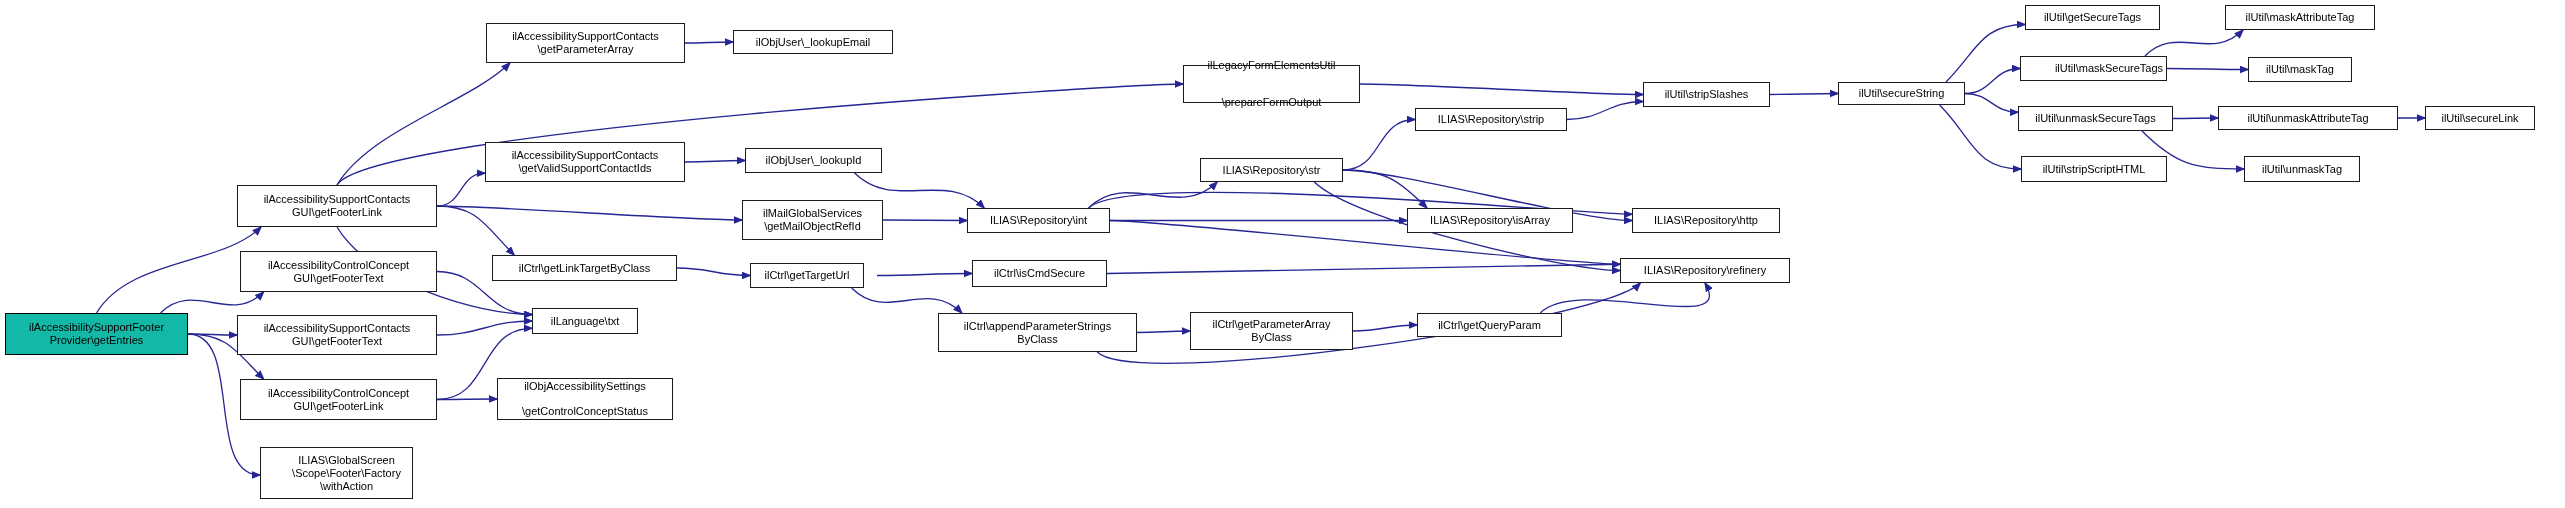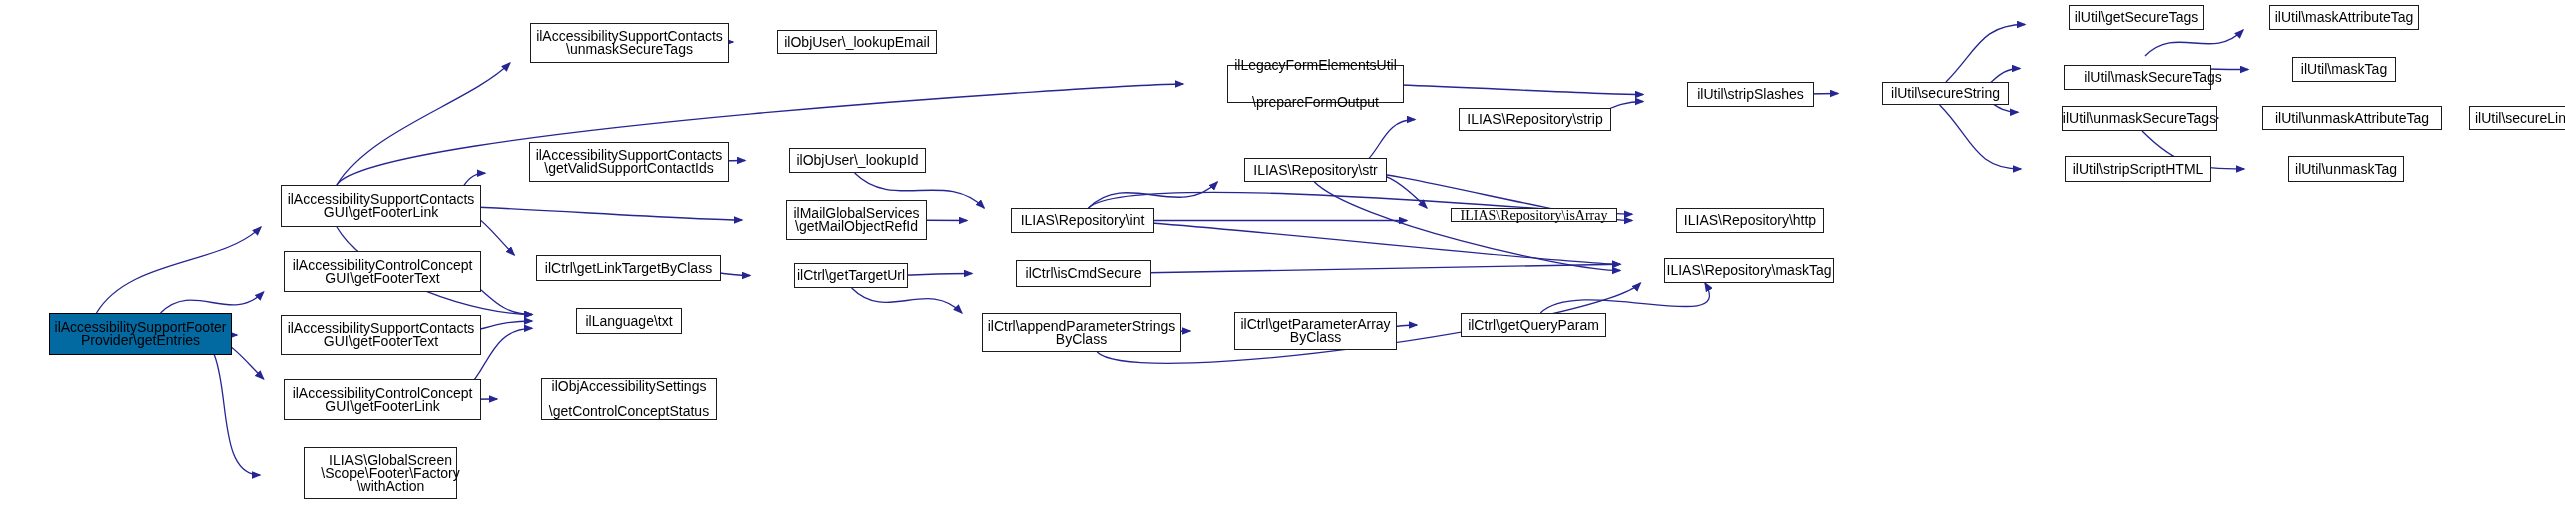--- a/index.html
+++ b/index.html
@@ -1,23 +1,23 @@
 <!DOCTYPE html>
 <html><head>
 <meta charset="utf-8">
 <style>
   html,body{margin:0;padding:0;background:#ffffff;}
   #canvas{position:relative;width:2565px;height:508px;background:#ffffff;overflow:hidden;
           font-family:"Liberation Sans",sans-serif;}
   #edges{position:absolute;left:0;top:0;width:2565px;height:508px;}
   .node{position:absolute;box-sizing:border-box;background:#ffffff;border:1px solid #1c1c1c;
         display:flex;flex-direction:column;justify-content:center;align-items:center;
-        font-size:14px;line-height:13px;color:#000000;white-space:nowrap;
-        cursor:pointer;margin-left:44px;}
-  .node.root{background:#0369a1;border:1.5px solid #000000;cursor:default;}
+        font-size:11px;line-height:13px;color:#000000;white-space:nowrap;
+        cursor:pointer;}
+  .node.root{background:#14b8a6;border:1.5px solid #000000;cursor:default;}
   .edge{fill:none;stroke-width:1.3px;}
 </style>
 </head>
 <body>
 
 <div id="canvas">
   <svg id="edges" xmlns="http://www.w3.org/2000/svg">
     <defs>
       <marker id="arrow" markerWidth="10" markerHeight="8" refX="8.5" refY="4" orient="auto" markerUnits="userSpaceOnUse">
         <path d="M0,0 L10,4 L0,8 z" fill="#252593"></path>
@@ -94,21 +94,21 @@
         <div>ilAccessibilityControlConcept</div>
         <div>GUI\getFooterLink</div>
       </div>
       <div class="node" style="left: 260px; top: 447px; width: 153px; height: 52px; padding-left: 20px;">
         <div>ILIAS\GlobalScreen</div>
         <div>\Scope\Footer\Factory</div>
         <div>\withAction</div>
       </div>
       <div class="node" style="left: 486px; top: 23px; width: 199px; height: 40px;">
         <div>ilAccessibilitySupportContacts</div>
-        <div>\unmaskSecureTags</div>
+        <div>\getParameterArray</div>
       </div>
       <div class="node" style="left: 485px; top: 142px; width: 200px; height: 40px;">
         <div>ilAccessibilitySupportContacts</div>
         <div>\getValidSupportContactIds</div>
       </div>
       <div class="node" style="left: 492px; top: 255px; width: 185px; height: 26px;">
         <div>ilCtrl\getLinkTargetByClass</div>
       </div>
       <div class="node" style="left: 532px; top: 308px; width: 106px; height: 26px;">
         <div>ilLanguage\txt</div>
@@ -147,42 +147,42 @@
       <div class="node" style="left: 1200px; top: 158px; width: 143px; height: 24px;">
         <div>ILIAS\Repository\str</div>
       </div>
       <div class="node" style="left: 1190px; top: 312px; width: 163px; height: 38px;">
         <div>ilCtrl\getParameterArray</div>
         <div>ByClass</div>
       </div>
       <div class="node" style="left: 1415px; top: 108px; width: 152px; height: 23px;">
         <div>ILIAS\Repository\strip</div>
       </div>
-      <div class="node" style="left: 1407px; top: 208px; width: 166px; height: 14px; font-family: Liberation Serif, serif;">
+      <div class="node" style="left: 1407px; top: 208px; width: 166px; height: 25px;">
         <div>ILIAS\Repository\isArray</div>
       </div>
       <div class="node" style="left: 1417px; top: 313px; width: 145px; height: 24px;">
         <div>ilCtrl\getQueryParam</div>
       </div>
       <div class="node" style="left: 1643px; top: 82px; width: 127px; height: 25px;">
         <div>ilUtil\stripSlashes</div>
       </div>
       <div class="node" style="left: 1632px; top: 208px; width: 148px; height: 25px;">
         <div>ILIAS\Repository\http</div>
       </div>
       <div class="node" style="left: 1620px; top: 258px; width: 170px; height: 25px;">
-        <div>ILIAS\Repository\maskTag</div>
+        <div>ILIAS\Repository\refinery</div>
       </div>
       <div class="node" style="left: 1838px; top: 82px; width: 127px; height: 23px;">
         <div>ilUtil\secureString</div>
       </div>
       <div class="node" style="left: 2025px; top: 5px; width: 135px; height: 25px;">
         <div>ilUtil\getSecureTags</div>
       </div>
-      <div class="node" style="left: 2020px; top: 65px; width: 147px; height: 25px; padding-left: 31px;">
+      <div class="node" style="left: 2020px; top: 56px; width: 147px; height: 25px; padding-left: 31px;">
         <div>ilUtil\maskSecureTags</div>
       </div>
       <div class="node" style="left: 2018px; top: 106px; width: 155px; height: 25px;">
         <div>ilUtil\unmaskSecureTags</div>
       </div>
       <div class="node" style="left: 2021px; top: 156px; width: 146px; height: 26px;">
         <div>ilUtil\stripScriptHTML</div>
       </div>
       <div class="node" style="left: 2225px; top: 5px; width: 150px; height: 25px;">
         <div>ilUtil\maskAttributeTag</div>

